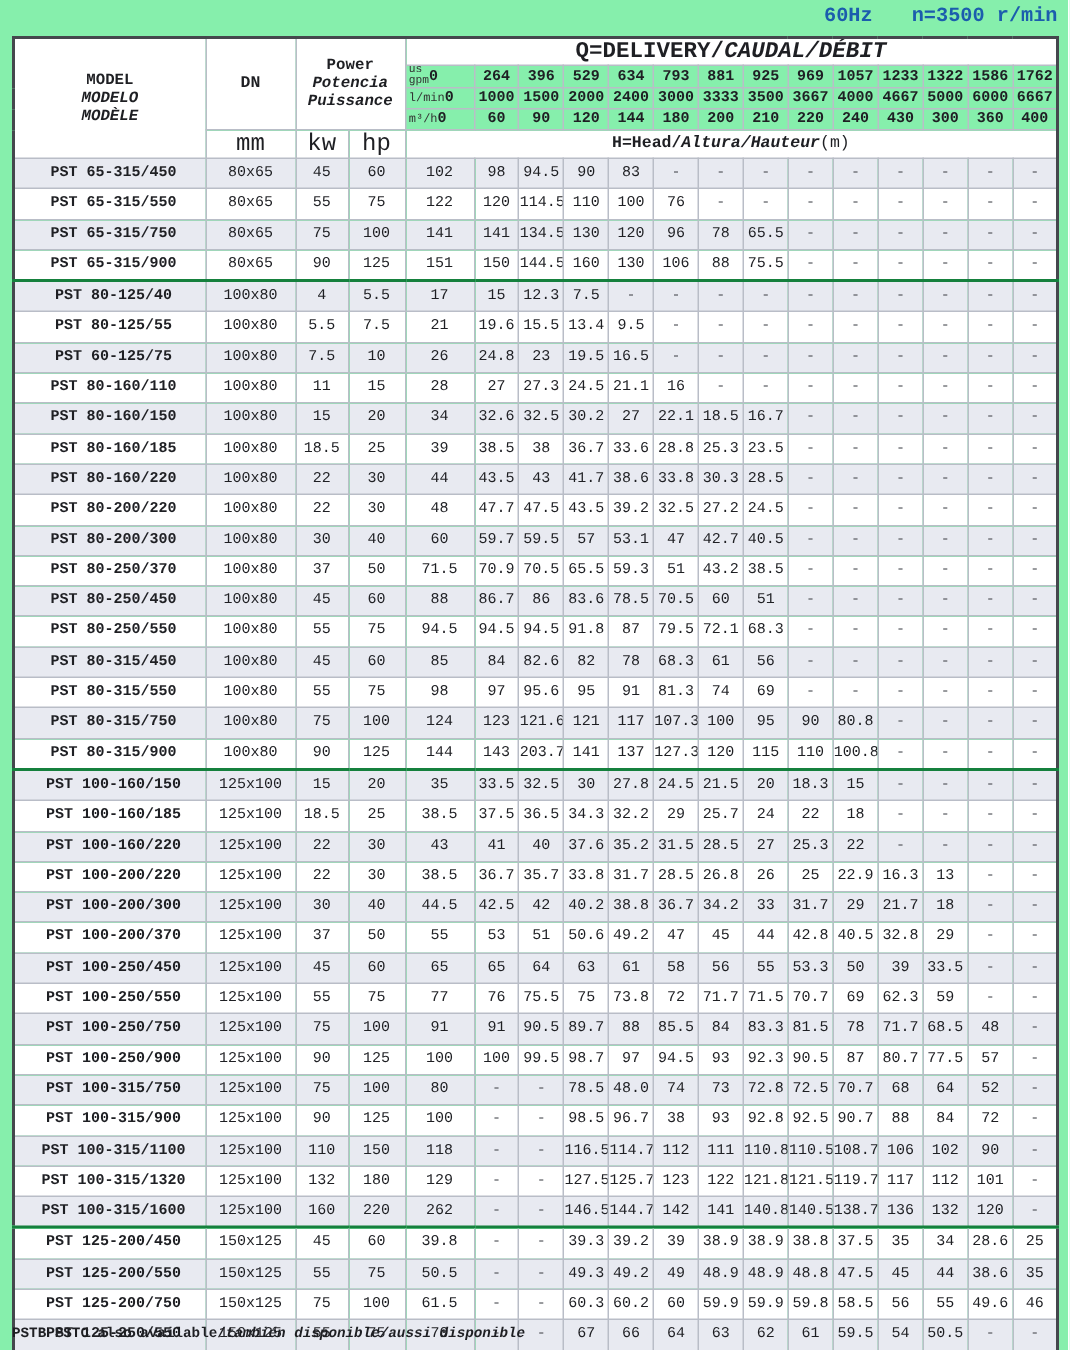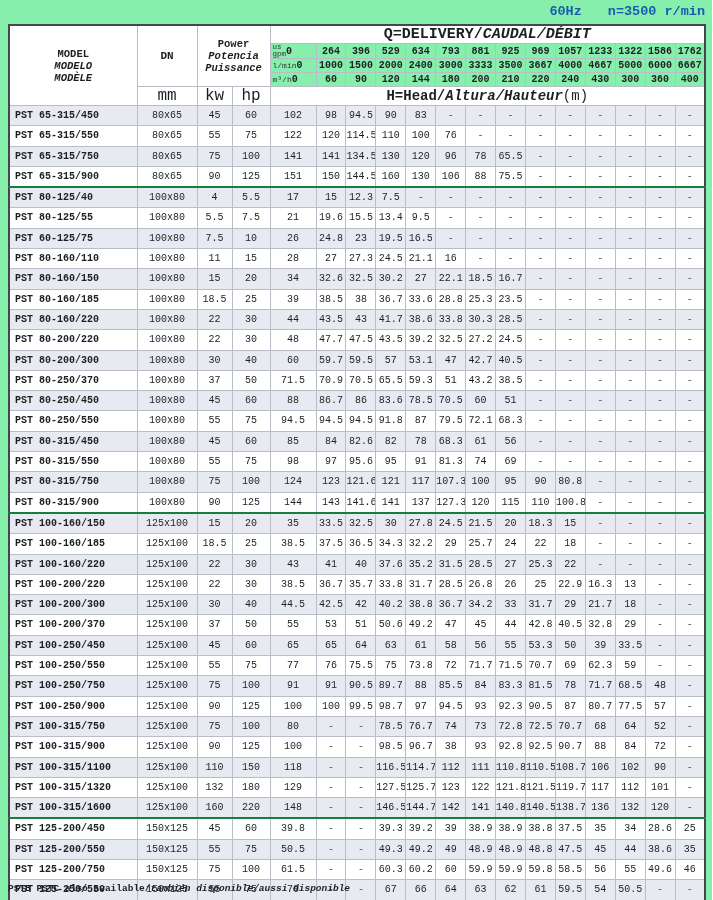--- a/index.html
+++ b/index.html
@@ -24,29 +24,29 @@
   .power-h{font-size:10.5px;font-weight:bold;line-height:12px;}
   .power-h .it{font-style:italic;}
   .q-title{font-size:15px;font-weight:bold;height:12px;border-bottom:none;}
   .q-title .it{font-style:italic;}
   .flow-row td{height:13px;font-size:10px;font-weight:bold;line-height:13px;}
   .unit-cell{border-top:none;}
   .ucwrap{display:flex;align-items:center;padding:0 4px 0 2px;}
   .ulabel{font-size:8px;font-weight:normal;color:#333;line-height:8px;text-align:left;}
   .ulabel.two-line span{display:block;line-height:7px;font-size:7.5px;}
   .zero{font-weight:bold;font-size:10px;}
-  .h-title{font-size:14px;font-weight:bold;border-left:1px solid #b9bdc7;margin-left:28px;}
+  .h-title{font-size:11px;font-weight:bold;border-left:1px solid #b9bdc7;margin-left:28px;}
   .h-title .it{font-style:italic;}
   .h-title .reg{font-weight:normal;}
 
   
   tbody td{height:19.3px;line-height:19.3px;font-size:10px;}
   tbody tr:nth-child(odd) td{background:#e8eaf1;}
   tbody tr:nth-child(even) td{background:#ffffff;}
-  td.model-cell{text-align:left;padding-left:5px;font-weight:bold;font-size:10px;}
+  td.model-cell{text-align:center;padding-left:5px;font-weight:bold;font-size:10px;}
   td.dash{color:#55585e;}
   tr.group-end td{border-bottom:2px solid #15803d;}
 
   
   .footer{position:absolute;top:883px;left:8px;width:698px;display:flex;
           justify-content:space-between;font-size:9.5px;font-weight:bold;color:#1e1f23;}
   .footer .it{font-style:italic;}
   .footer .pageref{color:#1b5dad;margin-left:6px;}
 </style>
 </head>
@@ -553,21 +553,21 @@
           <td class="dash">-</td>
           <td class="dash">-</td>
         </tr>
         <tr class="group-end">
           <td class="model-cell">PST 80-315/900</td>
           <td class="dn-cell">100x80</td>
           <td class="pw-cell">90</td>
           <td class="pw-cell">125</td>
           <td>144</td>
           <td>143</td>
-          <td>141.6</td>
+          <td>203.7</td>
           <td>141</td>
           <td>137</td>
           <td>127.3</td>
           <td>120</td>
           <td>115</td>
           <td>110</td>
           <td>100.8</td>
           <td class="dash">-</td>
           <td class="dash">-</td>
           <td class="dash">-</td>
@@ -775,21 +775,21 @@
         </tr>
         <tr>
           <td class="model-cell">PST 100-315/750</td>
           <td class="dn-cell">125x100</td>
           <td class="pw-cell">75</td>
           <td class="pw-cell">100</td>
           <td>80</td>
           <td class="dash">-</td>
           <td class="dash">-</td>
           <td>78.5</td>
-          <td>76.7</td>
+          <td>48.0</td>
           <td>74</td>
           <td>73</td>
           <td>72.8</td>
           <td>72.5</td>
           <td>70.7</td>
           <td>68</td>
           <td>64</td>
           <td>52</td>
           <td class="dash">-</td>
         </tr>
@@ -851,21 +851,21 @@
           <td>117</td>
           <td>112</td>
           <td>101</td>
           <td class="dash">-</td>
         </tr>
         <tr class="group-end">
           <td class="model-cell">PST 100-315/1600</td>
           <td class="dn-cell">125x100</td>
           <td class="pw-cell">160</td>
           <td class="pw-cell">220</td>
-          <td>148</td>
+          <td>262</td>
           <td class="dash">-</td>
           <td class="dash">-</td>
           <td>146.5</td>
           <td>144.7</td>
           <td>142</td>
           <td>141</td>
           <td>140.8</td>
           <td>140.5</td>
           <td>138.7</td>
           <td>136</td>

